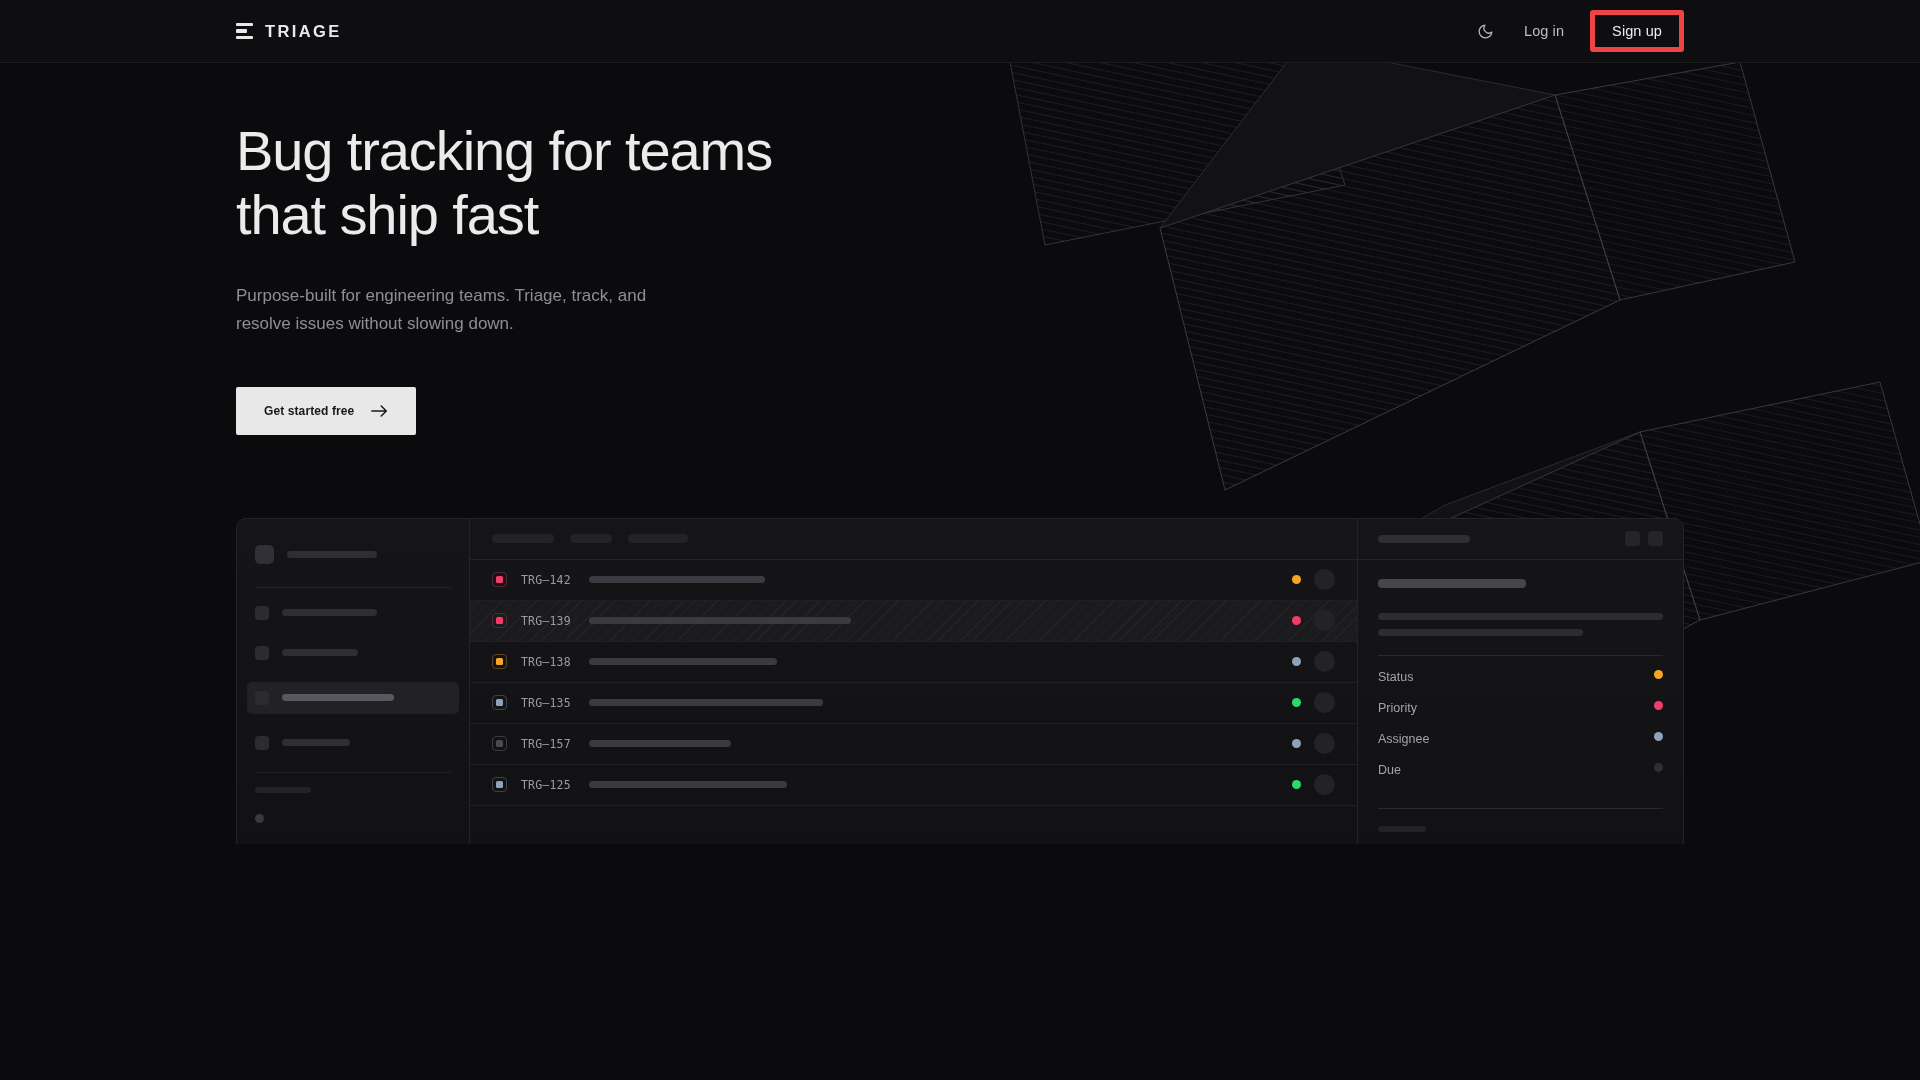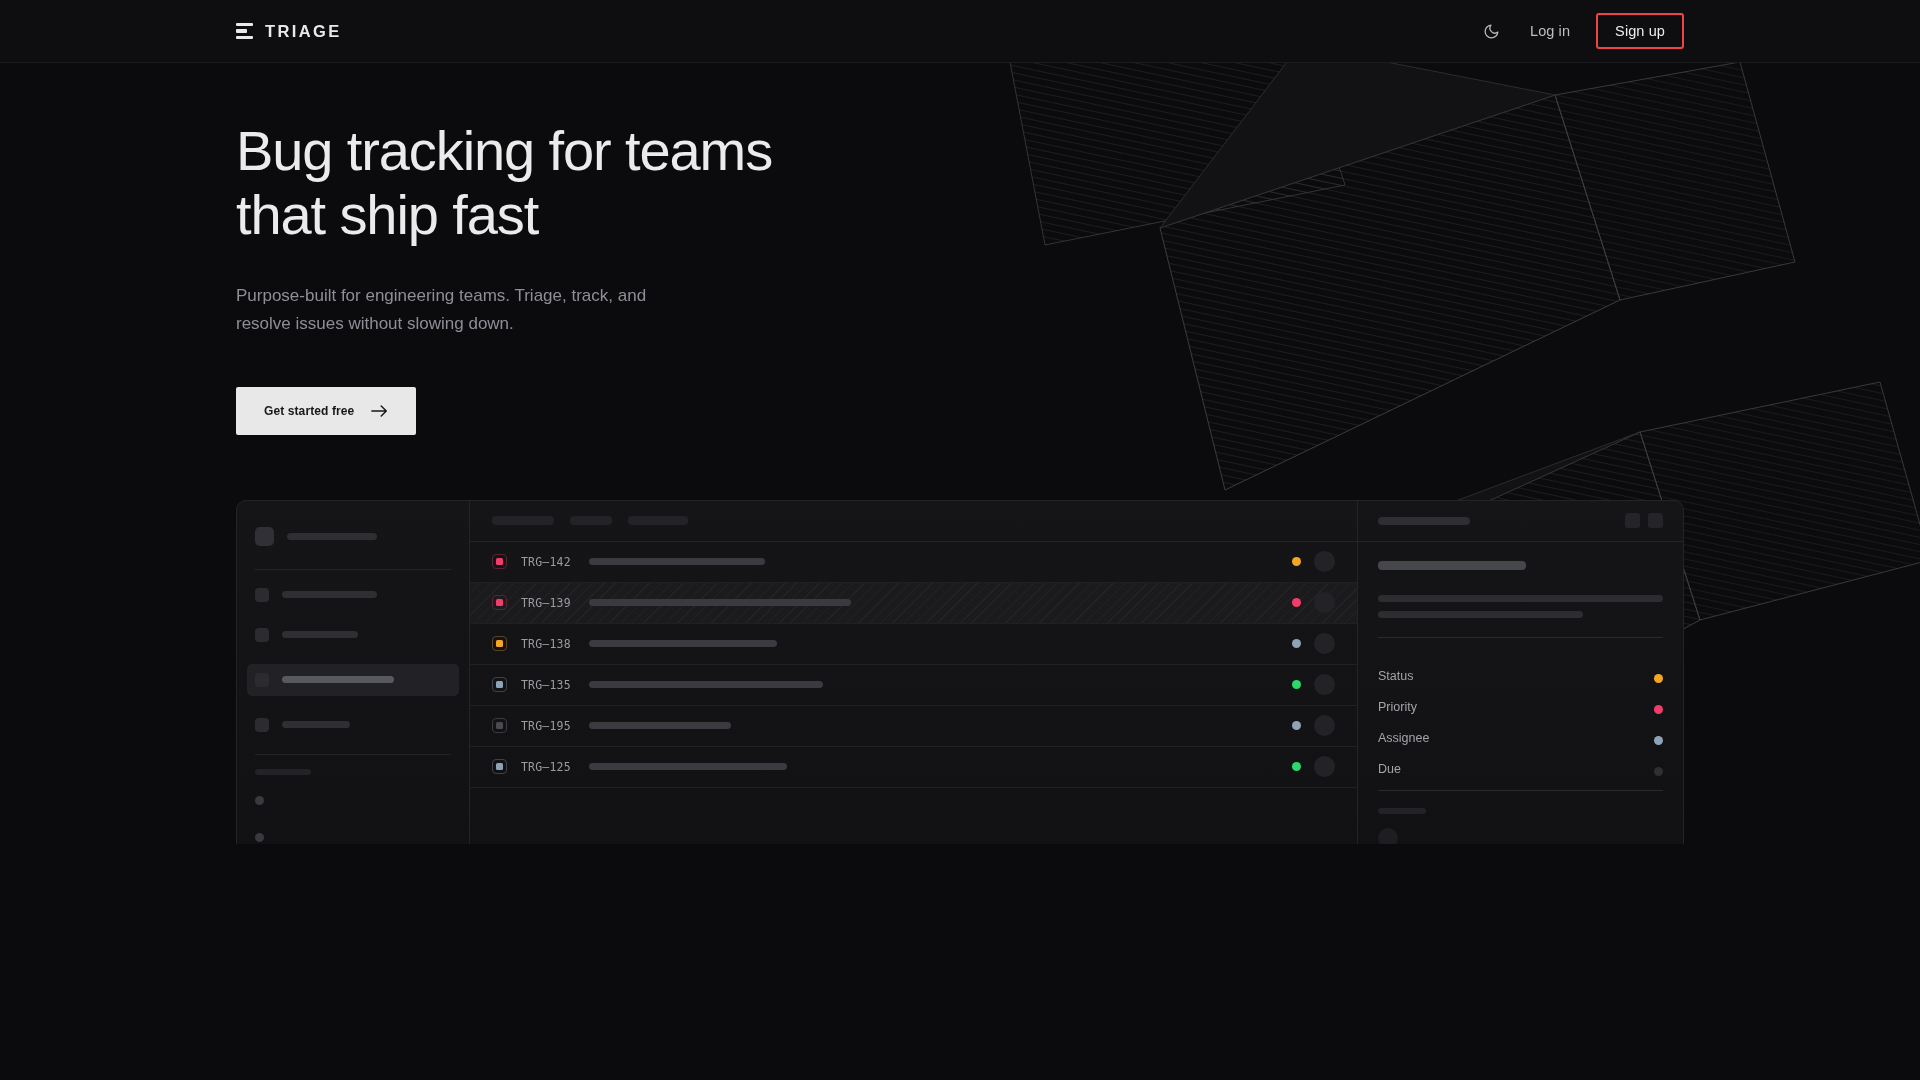--- a/index.html
+++ b/index.html
@@ -87,21 +87,21 @@
     color: #bdbdc2;
     font-size: 14.5px;
     cursor: pointer;
     letter-spacing: .1px;
   }
   .signup-btn {
     font-family: "Liberation Sans", sans-serif;
     color: #ececee;
     font-size: 14.5px;
     background: transparent;
-    border: 2px solid #ef4444;
+    border: 5px solid #ef4444;
     border-radius: 3px;
     padding: 8px 17px;
     cursor: pointer;
     letter-spacing: .1px;
   }
 
   
   .hero {
     position: relative;
     z-index: 10;
@@ -138,21 +138,21 @@
     padding: 17px 28px;
     cursor: pointer;
     letter-spacing: .1px;
   }
   .cta-arrow { display: inline-flex; align-items: center; }
 
   
   .mock {
     position: relative;
     z-index: 10;
-    margin: 65px 236px 0 236px;
+    margin: 83px 236px 0 236px;
     height: 488px;
     background: #transparent;
     border: 1px solid #242428;
     border-radius: 10px;
     display: flex;
     overflow: hidden;
     background: linear-gradient(180deg, #151517 0%, #121214 60%, #0f0f11 100%);
   }
 
   
@@ -266,21 +266,21 @@
   .detail-head-actions { margin-left: auto; display: flex; gap: 8px; }
   .detail-head-actions span { width: 15px; height: 15px; border-radius: 3px; background: #252529; display: block; cursor: pointer; }
 
   .detail-body { padding: 19px 20px 0 20px; }
   .detail-title { height: 9px; width: 148px; border-radius: 4px; background: #46464d; }
   .detail-lines { margin-top: 25px; display: flex; flex-direction: column; gap: 9px; }
   .detail-lines i { display: block; height: 7px; border-radius: 4px; background: #2c2c31; }
   .detail-div { height: 1px; background: #2a2a2e; margin: 19px 0 14px 0; }
 
   .meta-row {
-    display: flex; align-items: flex-end; justify-content: space-between;
+    display: flex; align-items: flex-start; justify-content: space-between;
     height: 31px;
     cursor: pointer;
   }
   .meta-label { color: #a3a3aa; font-size: 12.5px; }
   .meta-dot { width: 9px; height: 9px; border-radius: 50%; display: block; }
 
   .detail-foot-div { height: 1px; background: #2a2a2e; margin: 14px 0 0 0; }
   .detail-foot-label { height: 6px; width: 48px; border-radius: 3px; background: #232327; margin-top: 17px; }
   .detail-foot-avs { margin-top: 14px; display: flex; flex-direction: column; gap: 12px; }
   .detail-foot-avs i { display: block; width: 20px; height: 20px; border-radius: 50%; background: #1e1e22; }
@@ -458,21 +458,21 @@
         <span class="row-right">
           <span class="status-dot" style="background:#2bd96a"></span>
           <span class="row-avatar"></span>
         </span>
       </div>
 
       <div class="row">
         <span class="pri" style="border-color:#3a3a40">
             <i style="background:#4a4a50"></i>
           </span>
-        <span class="row-id">TRG–195</span>
+        <span class="row-id">TRG–157</span>
         <span class="row-title" style="width:142px"></span>
         <span class="row-right">
           <span class="status-dot" style="background:#8fa3b8"></span>
           <span class="row-avatar"></span>
         </span>
       </div>
 
 
       <div class="row">
         <span class="pri" style="border-color:#3a4450">

